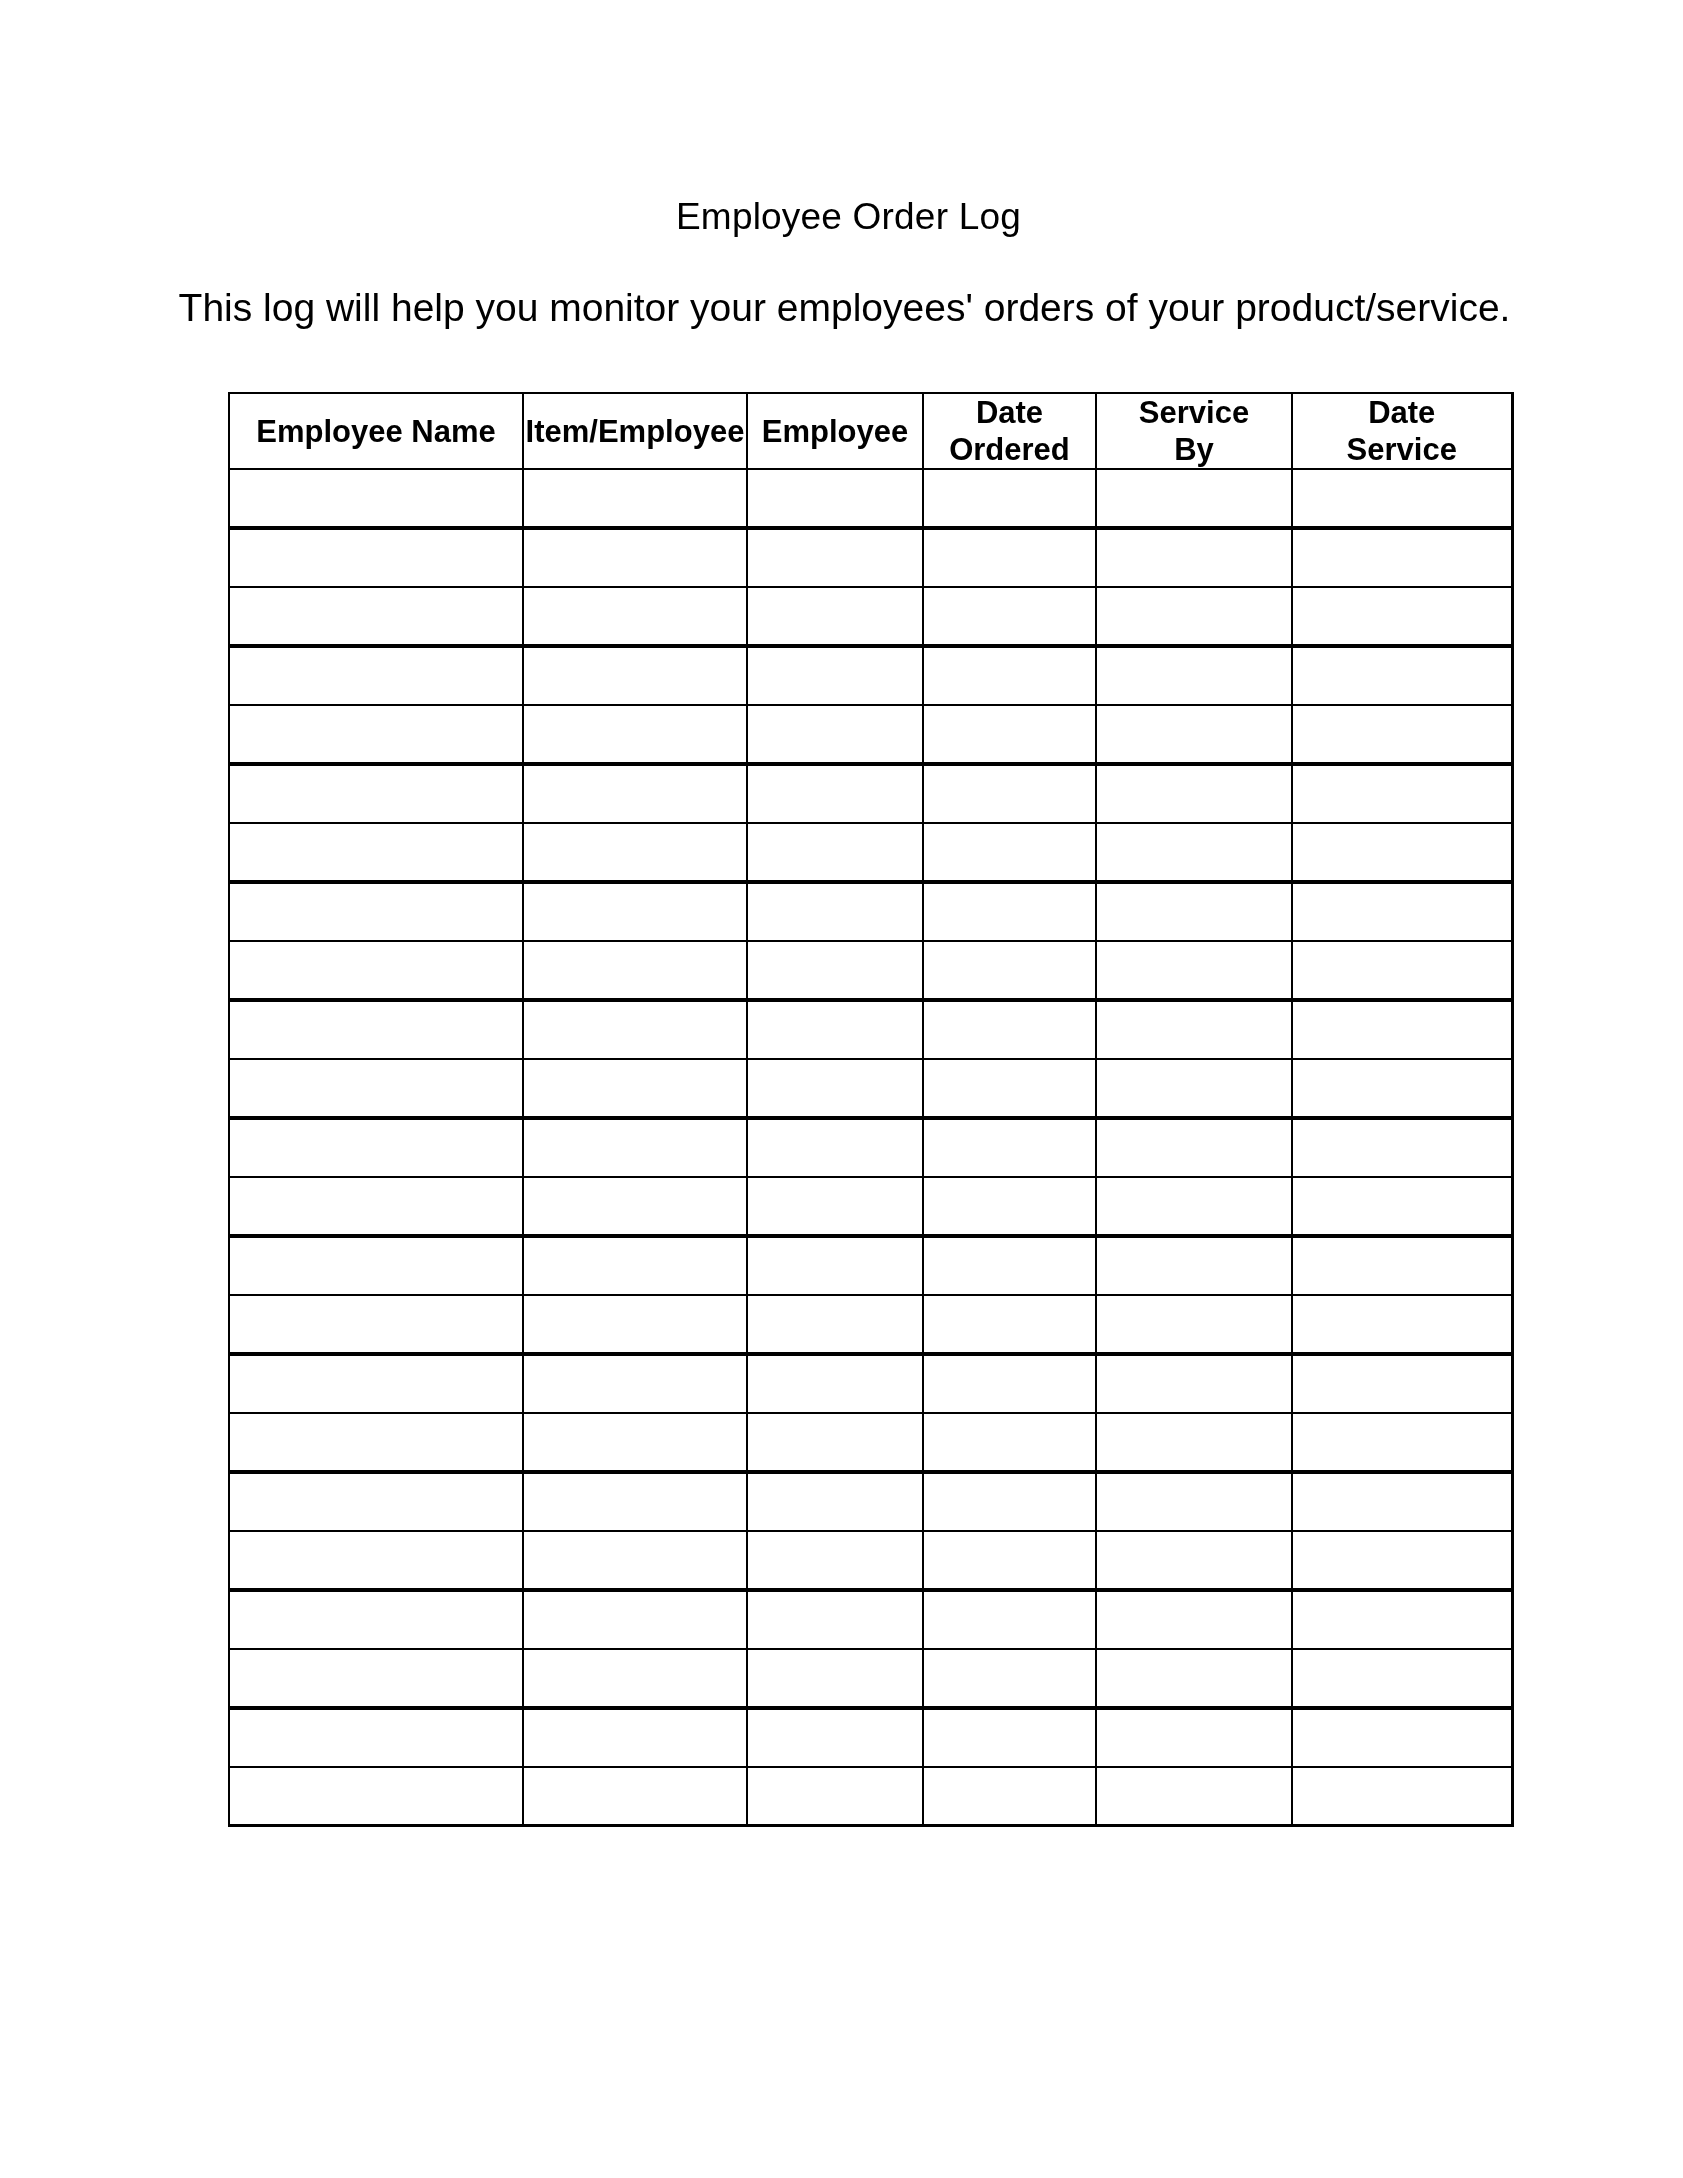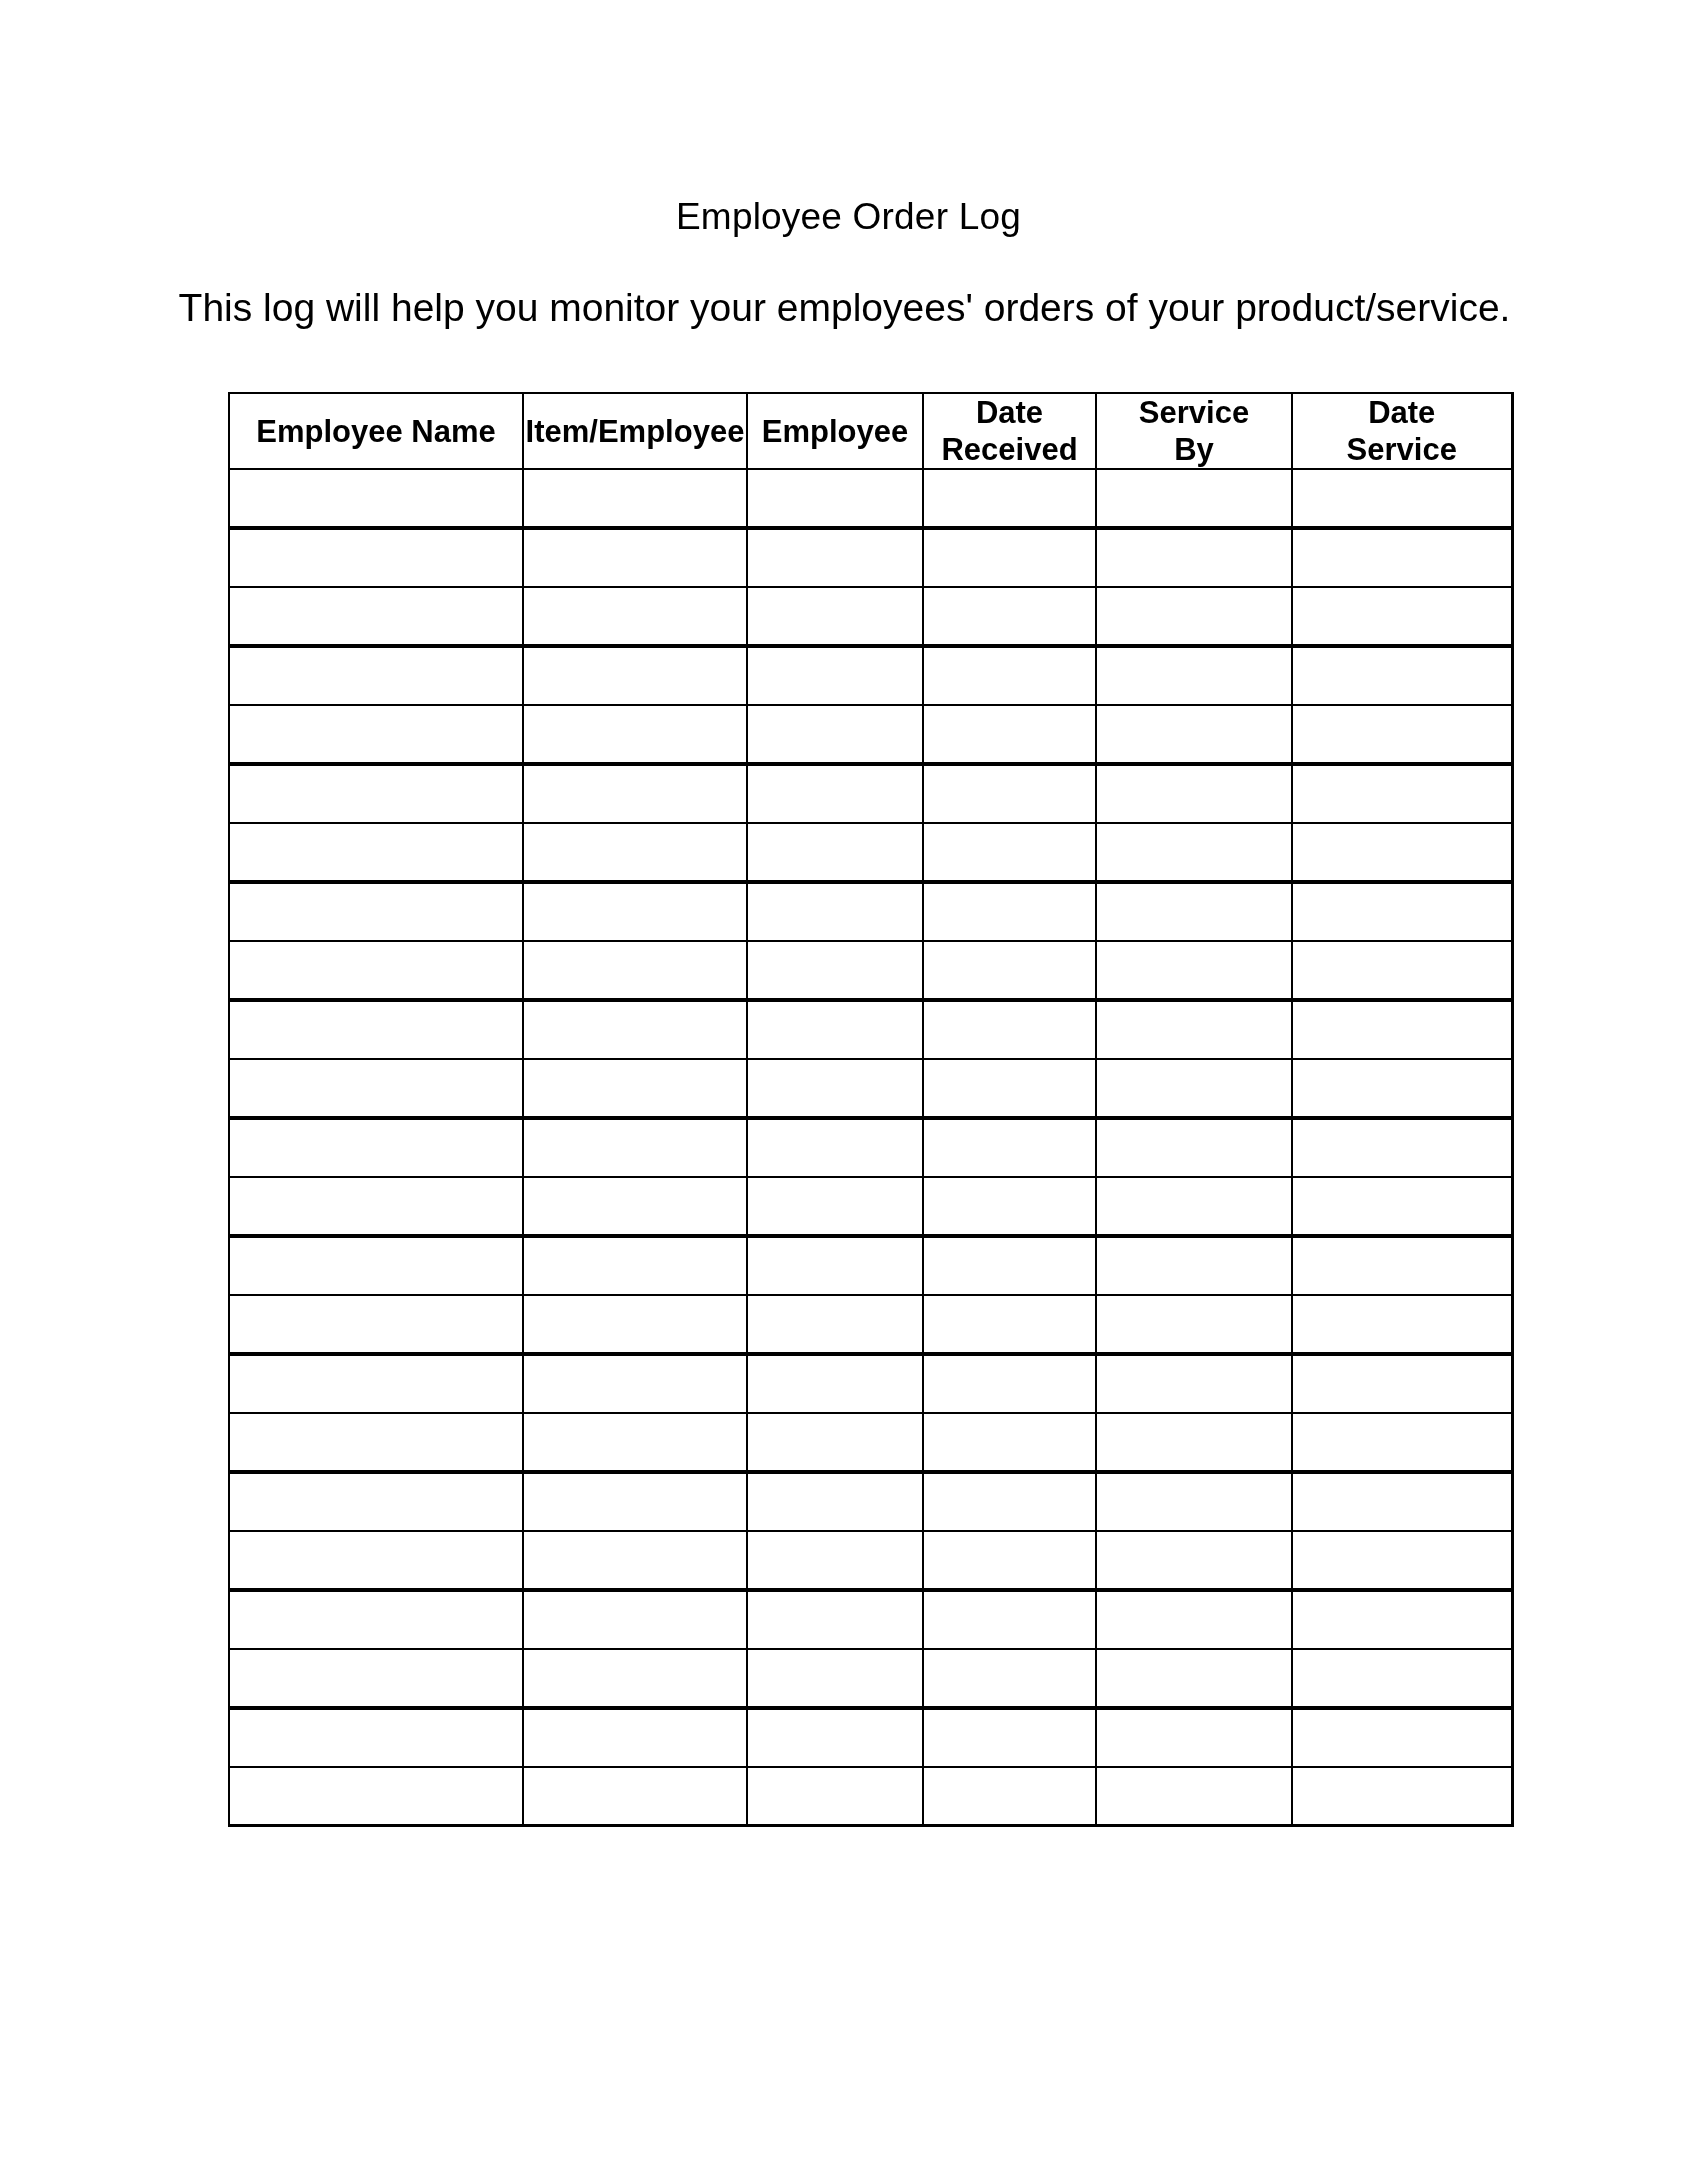--- a/index.html
+++ b/index.html
@@ -93,21 +93,21 @@
         <span>Employee Name</span>
       </th>
       <th>
         <span>Item/Employee</span>
       </th>
       <th>
         <span>Employee</span>
       </th>
       <th>
         <span>Date</span><br>
-        <span>Received</span>
+        <span>Ordered</span>
       </th>
       <th>
         <span>Service</span><br>
         <span>By</span>
       </th>
       <th>
         <span>Date</span><br>
         <span>Service</span>
       </th>
     </tr>

